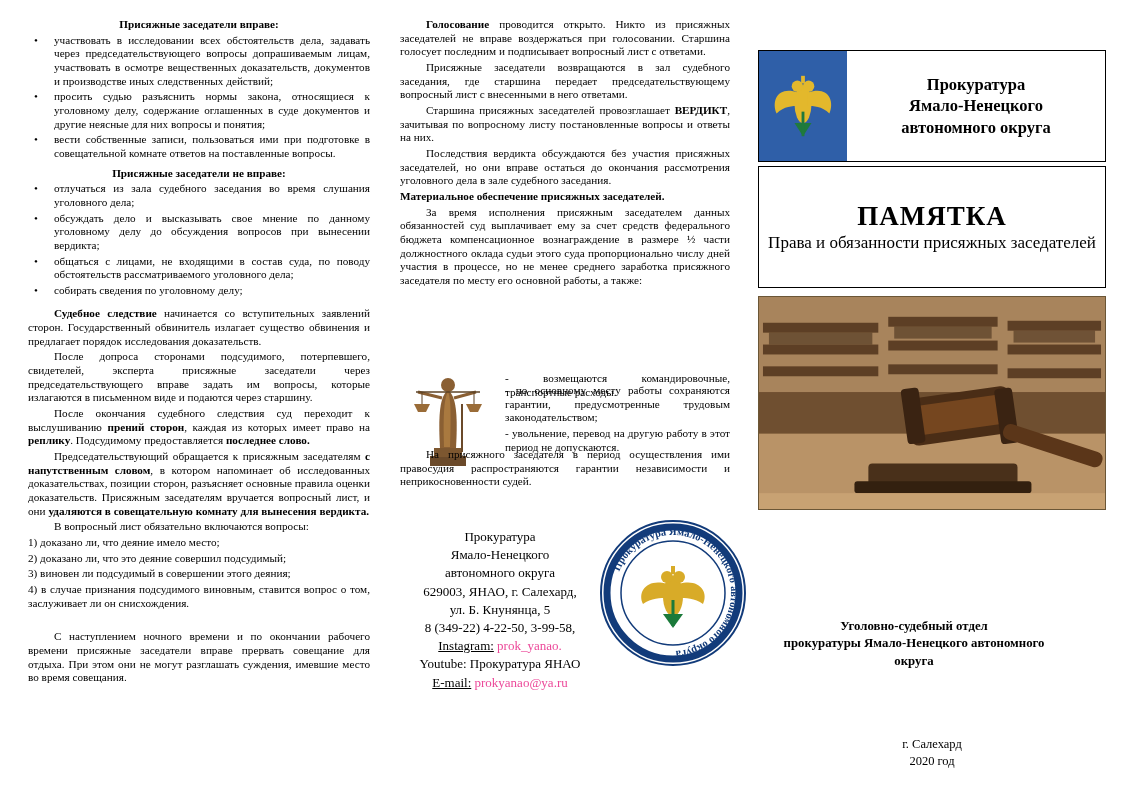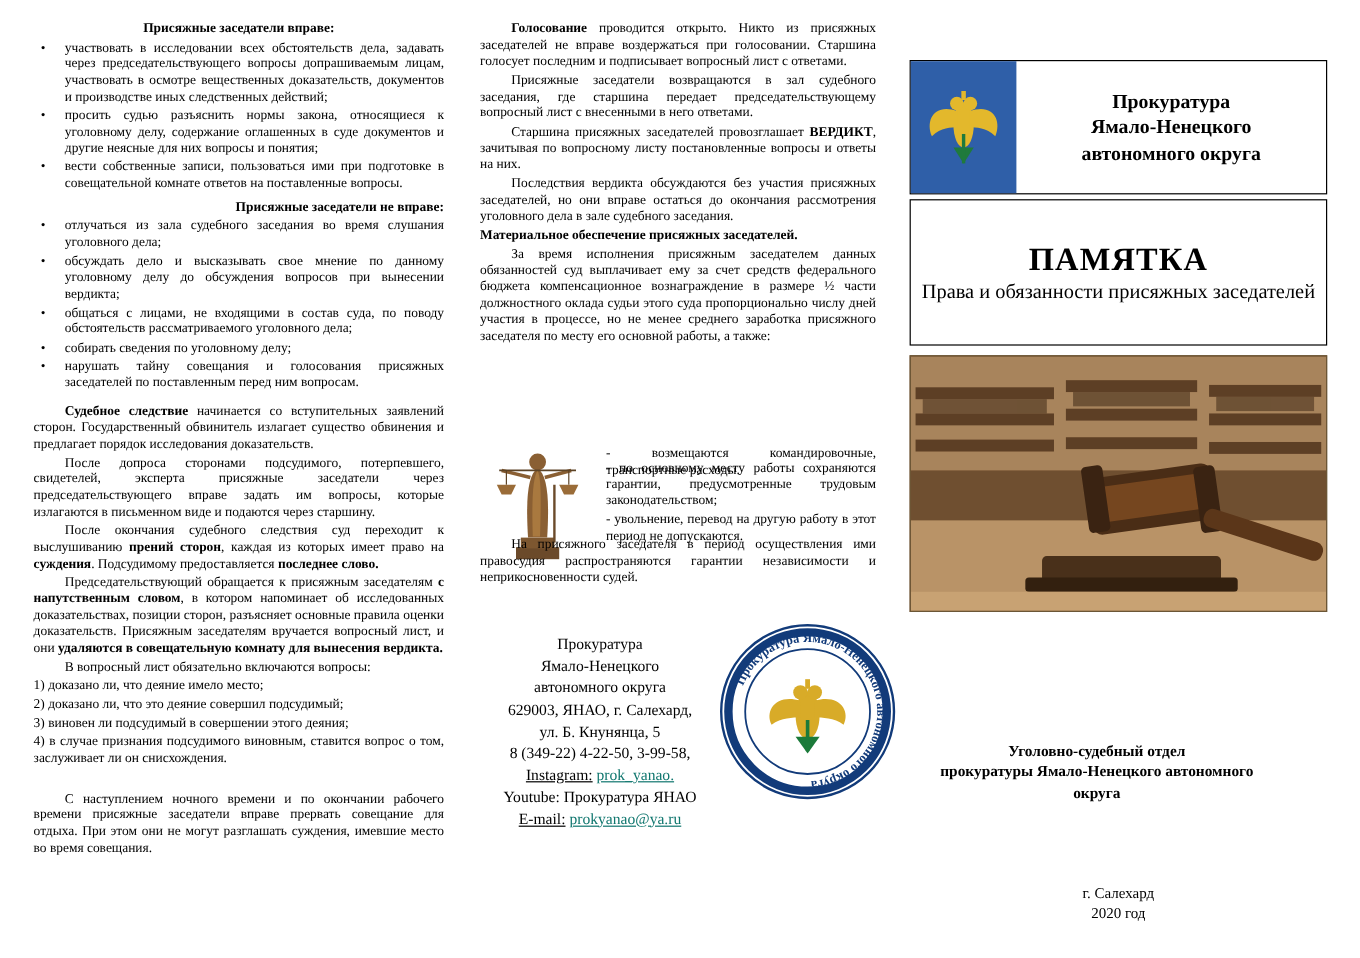--- a/index.html
+++ b/index.html
@@ -150,22 +150,21 @@
   .contacts {
     position: absolute;
     left: 400px;
     top: 528px;
     width: 200px;
     text-align: center;
     font-size: 13px;
     line-height: 1.4;
   }
   .contacts a, .link {
-    color: #0f766e;
-    text-decoration: underline;
+    color: #ec4899;
   }
   .underline-dotted { text-decoration: underline; }
 
   
   .emblem {
     position: absolute;
     left: 598px;
     top: 518px;
     width: 150px;
     height: 150px;
@@ -204,30 +203,29 @@
 <body>
 
 <div class="page">
 
   <div class="col" id="col1">
     <p class="heading-center">Присяжные заседатели вправе:</p>
     <p class="bullet">участвовать в исследовании всех обстоятельств дела, задавать через председательствующего вопросы допрашиваемым лицам, участвовать в осмотре вещественных доказательств, документов и производстве иных следственных действий;</p>
     <p class="bullet">просить судью разъяснить нормы закона, относящиеся к уголовному делу, содержание оглашенных в суде документов и другие неясные для них вопросы и понятия;</p>
     <p class="bullet">вести собственные записи, пользоваться ими при подготовке в совещательной комнате ответов на поставленные вопросы.</p>
 
-    <p class="heading-center" style="margin-top:6px;text-align:right;">Присяжные заседатели не вправе:</p>
+    <p class="heading-center" style="margin-top:6px;">Присяжные заседатели не вправе:</p>
     <p class="bullet">отлучаться из зала судебного заседания во время слушания уголовного дела;</p>
     <p class="bullet">обсуждать дело и высказывать свое мнение по данному уголовному делу до обсуждения вопросов при вынесении вердикта;</p>
     <p class="bullet">общаться с лицами, не входящими в состав суда, по поводу обстоятельств рассматриваемого уголовного дела;</p>
     <p class="bullet">собирать сведения по уголовному делу;</p>
-    <p class="bullet">нарушать тайну совещания и голосования присяжных заседателей по поставленным перед ним вопросам.</p>
 
     <p style="margin-top:10px;"><b>Судебное следствие</b><span> начинается со вступительных заявлений сторон. Государственный обвинитель излагает существо обвинения и предлагает порядок исследования доказательств.</span></p>
     <p>После допроса сторонами подсудимого, потерпевшего, свидетелей, эксперта присяжные заседатели через председательствующего вправе задать им вопросы, которые излагаются в письменном виде и подаются через старшину.</p>
-    <p><span>После окончания судебного следствия суд переходит к выслушиванию </span><b>прений сторон</b><span>, каждая из которых имеет право на </span><b>суждения</b><span>. Подсудимому предоставляется </span><b>последнее слово.</b></p>
+    <p><span>После окончания судебного следствия суд переходит к выслушиванию </span><b>прений сторон</b><span>, каждая из которых имеет право на </span><b>реплику</b><span>. Подсудимому предоставляется </span><b>последнее слово.</b></p>
     <p><span>Председательствующий обращается к присяжным заседателям </span><b>с напутственным словом</b><span>, в котором напоминает об исследованных доказательствах, позиции сторон, разъясняет основные правила оценки доказательств. Присяжным заседателям вручается вопросный лист, и они </span><b>удаляются в совещательную комнату для вынесения вердикта.</b></p>
     <p>В вопросный лист обязательно включаются вопросы:</p>
     <p class="noind">1) доказано ли, что деяние имело место;</p>
     <p class="noind">2) доказано ли, что это деяние совершил подсудимый;</p>
     <p class="noind">3) виновен ли подсудимый в совершении этого деяния;</p>
     <p class="noind">4) в случае признания подсудимого виновным, ставится вопрос о том, заслуживает ли он снисхождения.</p>
     <p style="margin-top:20px;">С наступлением ночного времени и по окончании рабочего времени присяжные заседатели вправе прервать совещание для отдыха. При этом они не могут разглашать суждения, имевшие место во время совещания.</p>
   </div>
 
   <div class="col" id="col2" style="height:330px;">

